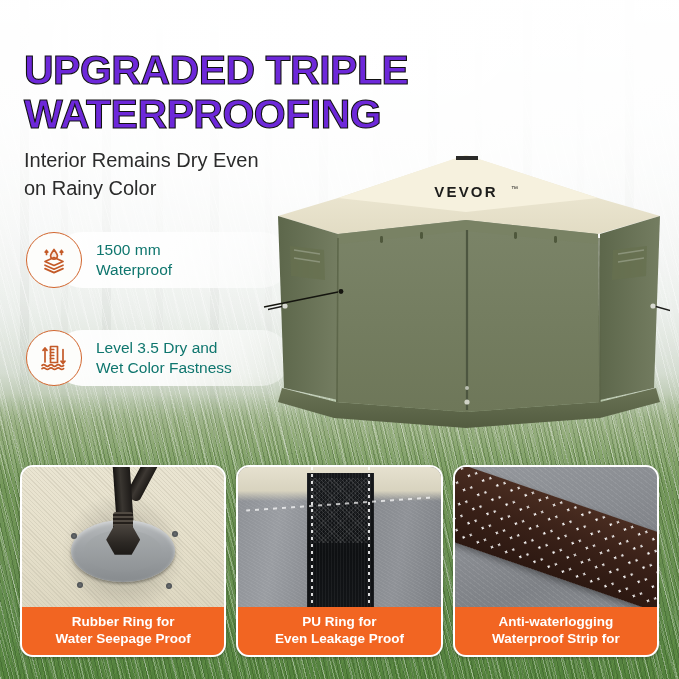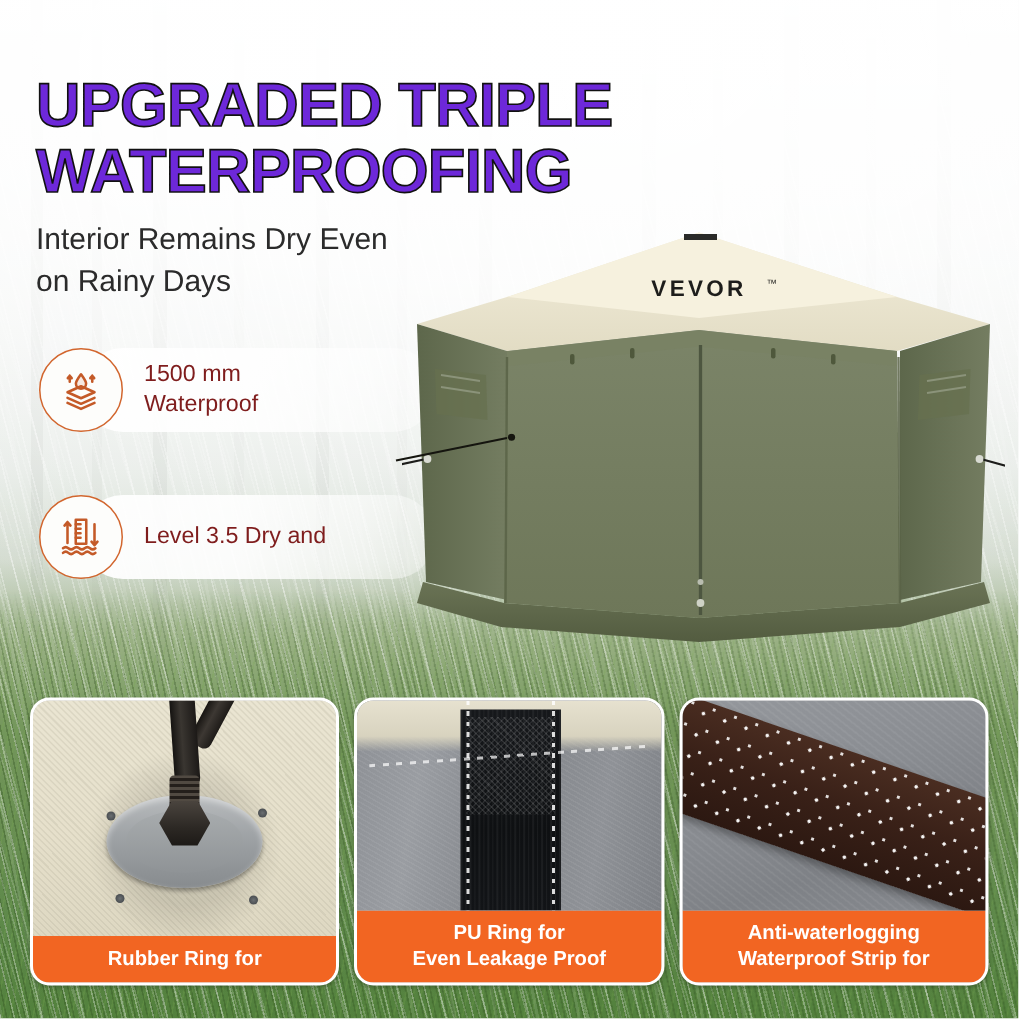--- a/index.html
+++ b/index.html
@@ -74,21 +74,21 @@
   
   .badge{position:absolute;display:flex;align-items:center;height:56px;}
   .badge .pill{position:absolute;left:28px;top:0;height:56px;width:236px;
     border-radius:28px;
     background:linear-gradient(90deg,rgba(255,255,255,.94) 0%,rgba(255,255,255,.90) 45%,rgba(255,255,255,.62) 78%,rgba(255,255,255,.30) 100%);
   }
   .badge .circ{position:relative;z-index:2;width:56px;height:56px;border-radius:50%;
     background:#fdfdfb;border:1.6px solid #D2662E;
     display:flex;align-items:center;justify-content:center;box-sizing:border-box;}
   .badge .txt{position:relative;z-index:2;margin-left:14px;
-    font-size:15.5px;line-height:20px;color:#7f1d1d;}
+    font-size:15.5px;line-height:20px;color:#0f766e;}
   .badge .txt span{display:block;white-space:nowrap;}
   #badge1{left:26px;top:232px;}
   #badge2{left:26px;top:330px;align-items:center;}
 
   
   .leader{position:absolute;left:262px;top:289px;width:86px;height:22px;z-index:3;}
 
   
   .tent{position:absolute;left:268px;top:150px;width:402px;height:300px;z-index:2;}
 
@@ -241,21 +241,21 @@
 
   <div class="rain"></div>
   <div class="rain2"></div>
 
   <div class="headline">
     <span>UPGRADED TRIPLE</span>
     <span>WATERPROOFING</span>
   </div>
   <div class="subhead">
     <span>Interior Remains Dry Even</span>
-    <span>on Rainy Days</span>
+    <span>on Rainy Color</span>
   </div>
 
   <div class="badge" id="badge1">
     <div class="pill"></div>
     <div class="circ">
       <svg width="36" height="36" viewBox="0 0 36 36">
         <g fill="none" stroke="#C45A28" stroke-width="1.7" stroke-linejoin="round" stroke-linecap="round">
           <path d="M18 7.5c-2.2 3-3.4 4.6-3.4 6.2a3.4 3.4 0 0 0 6.8 0c0-1.6-1.2-3.2-3.4-6.2z" fill="#C45A28" fill-opacity=".12"></path>
           <path d="M10.5 8.5v4M10.5 8.5l-1.3 1.6M10.5 8.5l1.3 1.6"></path>
           <path d="M25.5 8.5v4M25.5 8.5l-1.3 1.6M25.5 8.5l1.3 1.6"></path>
@@ -285,39 +285,41 @@
           <path d="M14.5 9.5h3.2M14.5 12.5h3.2M14.5 15.5h3.2M14.5 18.5h3.2"></path>
           <path d="M9 22V9.5M9 8l-2 2.4M9 8l2 2.4"></path>
           <path d="M27 9.5V22M27 23.5l-2-2.4M27 23.5l2-2.4"></path>
           <path d="M6 25.5q1.8-1.6 3.6 0t3.6 0 3.6 0 3.6 0 3.6 0 3.6 0"></path>
           <path d="M6 28.6q1.8-1.6 3.6 0t3.6 0 3.6 0 3.6 0 3.6 0 3.6 0"></path>
         </g>
       </svg>
     </div>
     <div class="txt">
       <span>Level 3.5 Dry and</span>
+      <span>Wet Color Fastness</span>
     </div>
   </div>
 
   <div class="cards">
 
     <div class="card">
       <div class="photo ph1">
         <div class="pole2"></div>
         <div class="pole"></div>
         <div class="ring"></div>
         <div class="thread"></div>
         <div class="nut"></div>
         <div class="g" style="left:24%;top:47%"></div>
         <div class="g" style="left:74%;top:46%"></div>
         <div class="g" style="left:27%;top:82%"></div>
         <div class="g" style="left:71%;top:83%"></div>
       </div>
       <div class="cap">
         <span>Rubber Ring for</span>
+        <span>Water Seepage Proof</span>
       </div>
     </div>
 
     <div class="card">
       <div class="photo ph2">
         <div class="cream"></div>
         <div class="dark"></div>
         <div class="mesh"></div>
         <div class="st" style="left:36%"></div>
         <div class="st" style="left:64%"></div>

